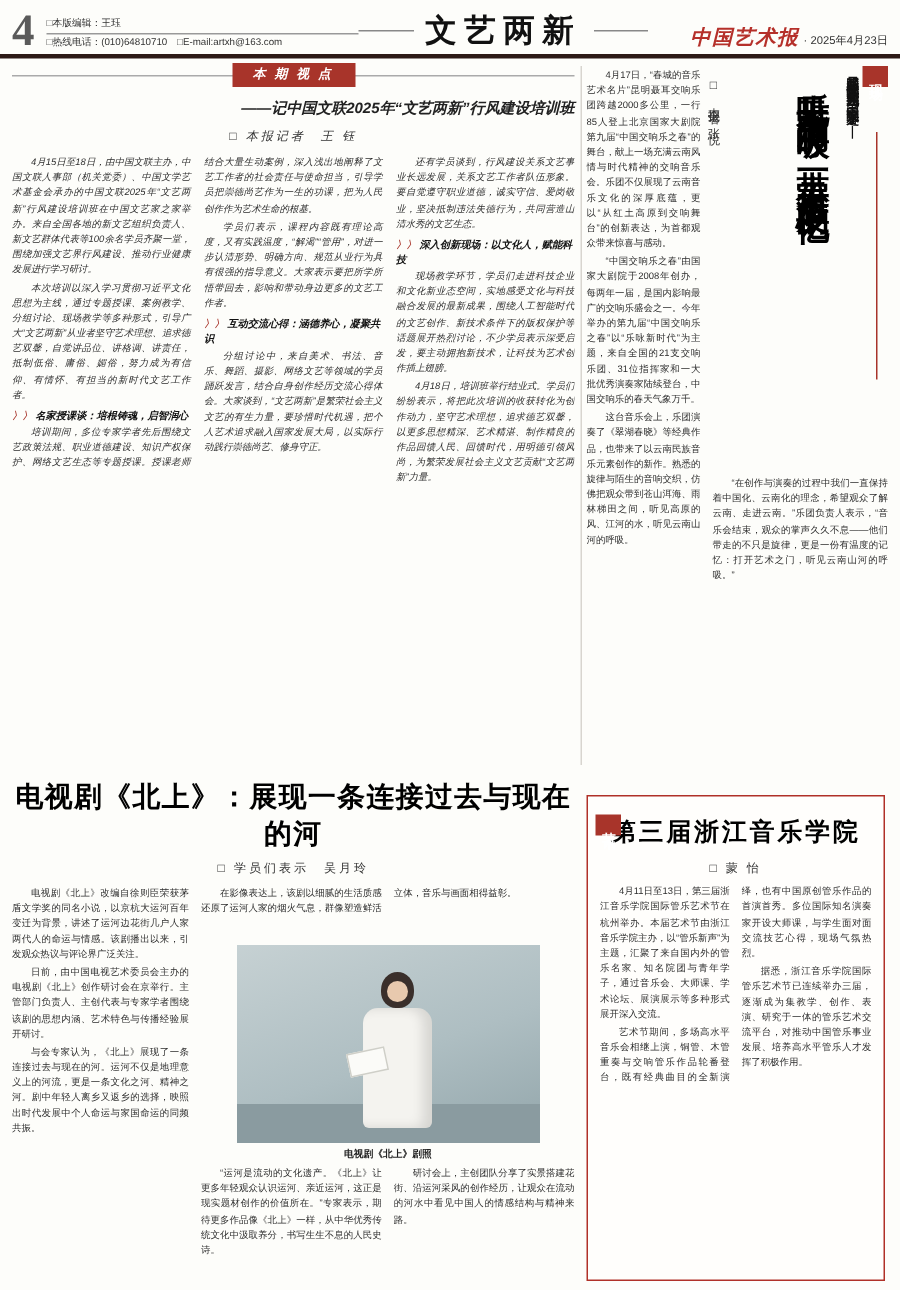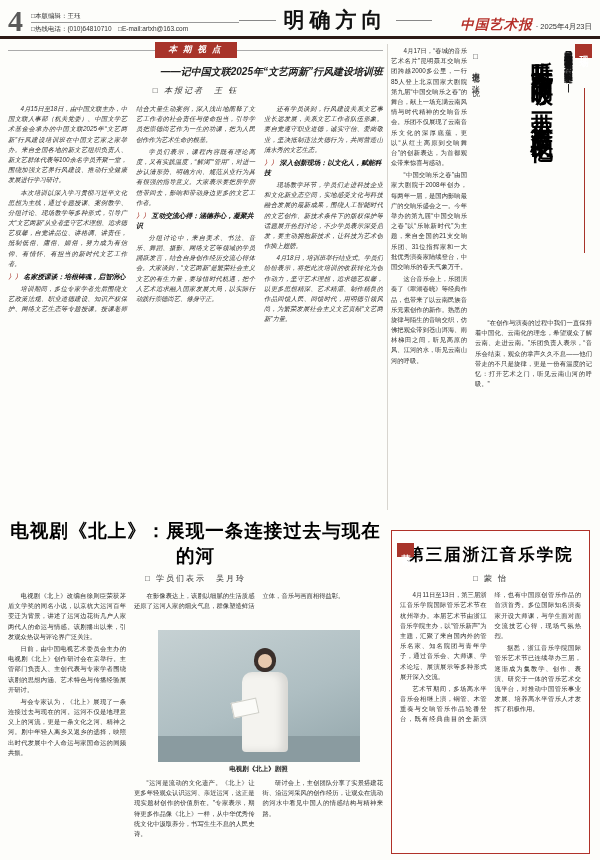--- a/index.html
+++ b/index.html
@@ -102,21 +102,21 @@
 <div class="page">
 
   <div class="header">
     <div class="pagenum">4</div>
     <div class="edinfo">
       <div class="l1">□本版编辑：王珏</div>
       <div class="l2">□热线电话：(010)64810710　□E-mail:artxh@163.com</div>
     </div>
     <div class="sectitle">
       <div class="rule"></div>
-      <div class="t">明确方向</div>
+      <div class="t">文艺两新</div>
       <div class="rule"></div>
     </div>
     <div class="masthead">
       <span class="brand">中国艺术报</span><span class="date">· 2025年4月23日</span>
     </div>
   </div>
   <div class="toprule"></div>
   <div class="vdivide"></div>
 
   <div class="a1">

